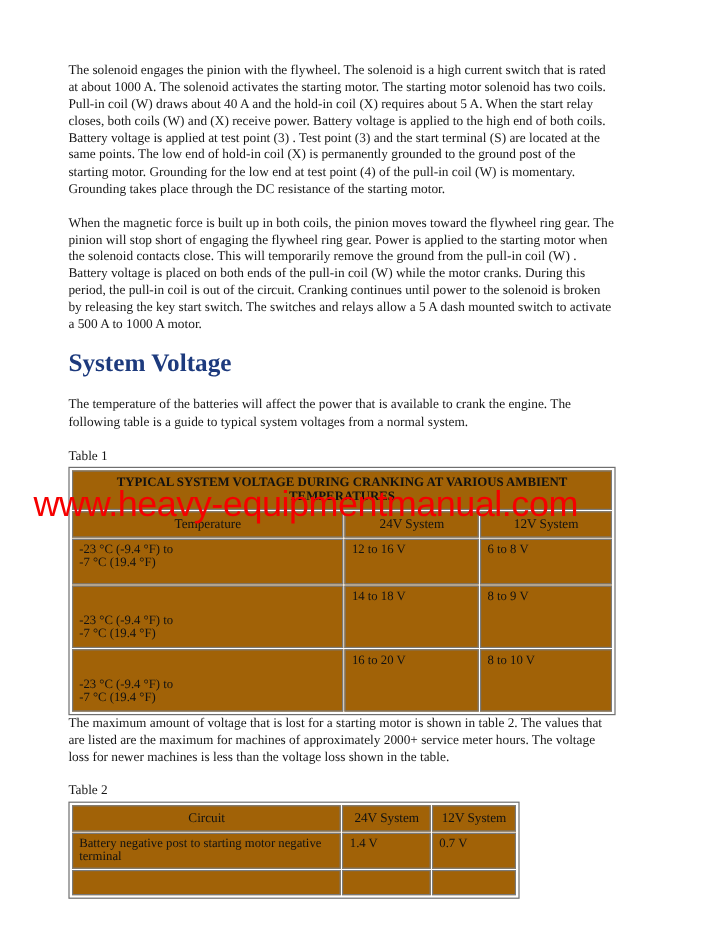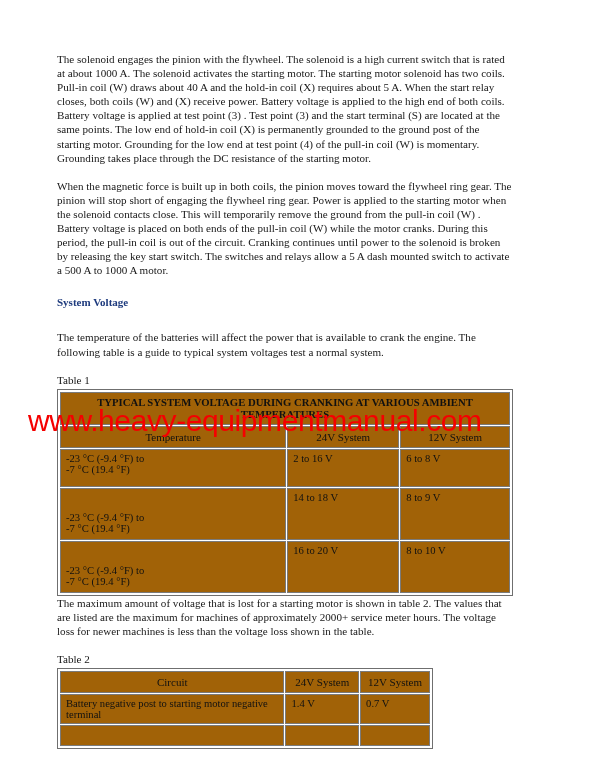--- a/index.html
+++ b/index.html
@@ -33,21 +33,21 @@
   p.body-para {
     margin: 0 0 14px 0;
     font-size: 11.1px;
     line-height: 14.1px;
     text-align: left;
     color: #171717;
   }
 
   h2.section-heading {
     margin: 16px 0 18px 0;
-    font-size: 11px;
+    font-size: 21px;
     line-height: 19px;
     font-weight: bold;
     color: #1d3a7d;
     font-family: "Liberation Serif", "DejaVu Serif", serif;
   }
 
   .table-caption {
     font-size: 11.1px;
     line-height: 14px;
     margin: 4px 0 2px 0;
@@ -134,21 +134,21 @@
 <div class="page">
 
   <div class="content">
 
     <p class="body-para">The solenoid engages the pinion with the flywheel. The solenoid is a high current switch that is rated at about 1000 A. The solenoid activates the starting motor. The starting motor solenoid has two coils. Pull-in coil (W) draws about 40 A and the hold-in coil (X) requires about 5 A. When the start relay closes, both coils (W) and (X) receive power. Battery voltage is applied to the high end of both coils. Battery voltage is applied at test point (3) . Test point (3) and the start terminal (S) are located at the same points. The low end of hold-in coil (X) is permanently grounded to the ground post of the starting motor. Grounding for the low end at test point (4) of the pull-in coil (W) is momentary. Grounding takes place through the DC resistance of the starting motor.</p>
 
     <p class="body-para">When the magnetic force is built up in both coils, the pinion moves toward the flywheel ring gear. The pinion will stop short of engaging the flywheel ring gear. Power is applied to the starting motor when the solenoid contacts close. This will temporarily remove the ground from the pull-in coil (W) . Battery voltage is placed on both ends of the pull-in coil (W) while the motor cranks. During this period, the pull-in coil is out of the circuit. Cranking continues until power to the solenoid is broken by releasing the key start switch. The switches and relays allow a 5 A dash mounted switch to activate a 500 A to 1000 A motor.</p>
 
     <h2 class="section-heading">System Voltage</h2>
 
-    <p class="body-para">The temperature of the batteries will affect the power that is available to crank the engine. The following table is a guide to typical system voltages test a normal system.</p>
+    <p class="body-para">The temperature of the batteries will affect the power that is available to crank the engine. The following table is a guide to typical system voltages from a normal system.</p>
 
     <div class="t1-wrap">
       <div class="table-caption">Table 1</div>
 
       <table class="doc-table outer t1">
         <colgroup>
             <col class="c1">
             <col class="c2">
             <col class="c3">
           </colgroup>
@@ -157,21 +157,21 @@
             <td class="ttl" colspan="3">TYPICAL SYSTEM VOLTAGE DURING CRANKING AT VARIOUS AMBIENT TEMPERATURES</td>
           </tr>
           <tr>
             <th class="colhead">Temperature</th>
             <th class="colhead">24V System</th>
             <th class="colhead">12V System</th>
           </tr>
           <tr>
             <td class="temp-top pre" style="white-space: pre-line;">-23 °C (-9.4 °F) to
 -7 °C (19.4 °F)</td>
-            <td class="val">2 to 16 V</td>
+            <td class="val">12 to 16 V</td>
             <td class="val">6 to 8 V</td>
           </tr>
           <tr>
             <td class="temp-mid pre" style="white-space: pre-line;">-23 °C (-9.4 °F) to
 -7 °C (19.4 °F)</td>
             <td class="val">14 to 18 V</td>
             <td class="val">8 to 9 V</td>
           </tr>
           <tr>
             <td class="temp-mid pre" style="white-space: pre-line;">-23 °C (-9.4 °F) to

